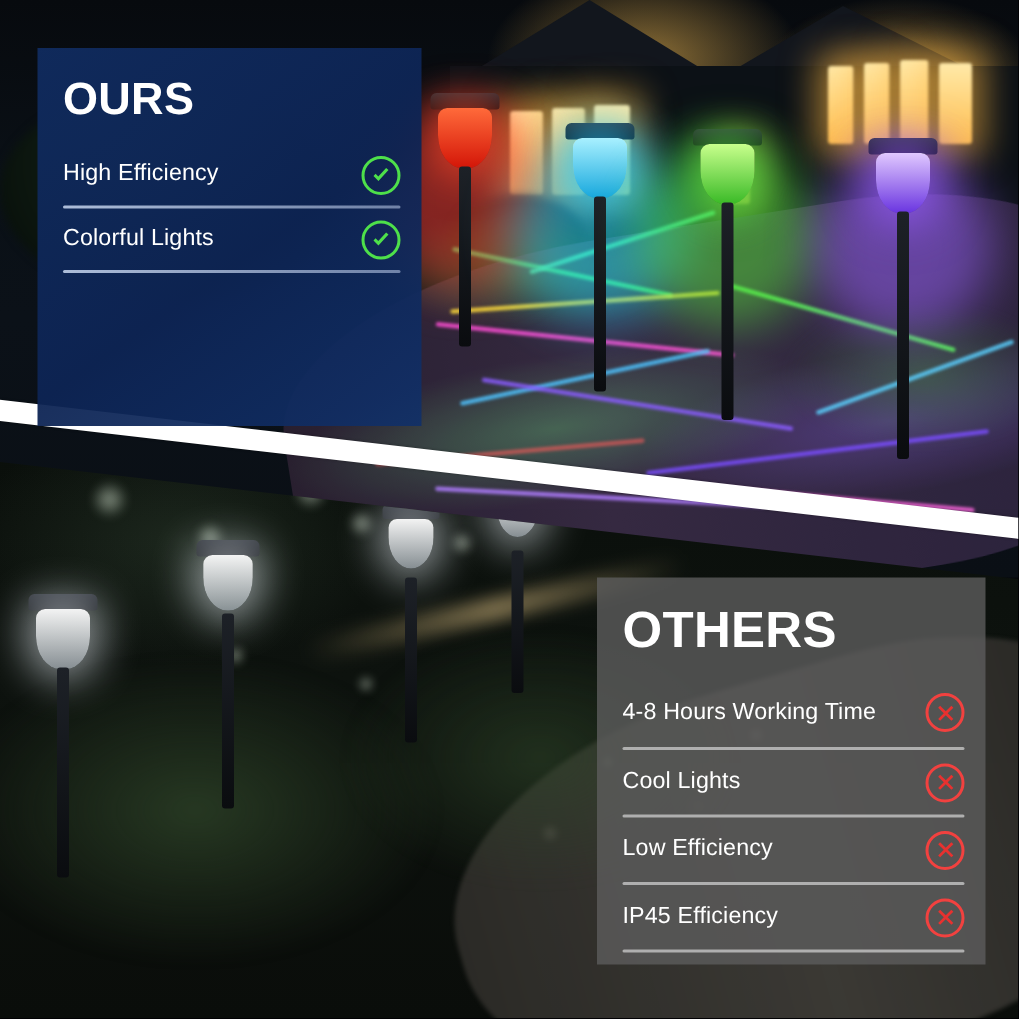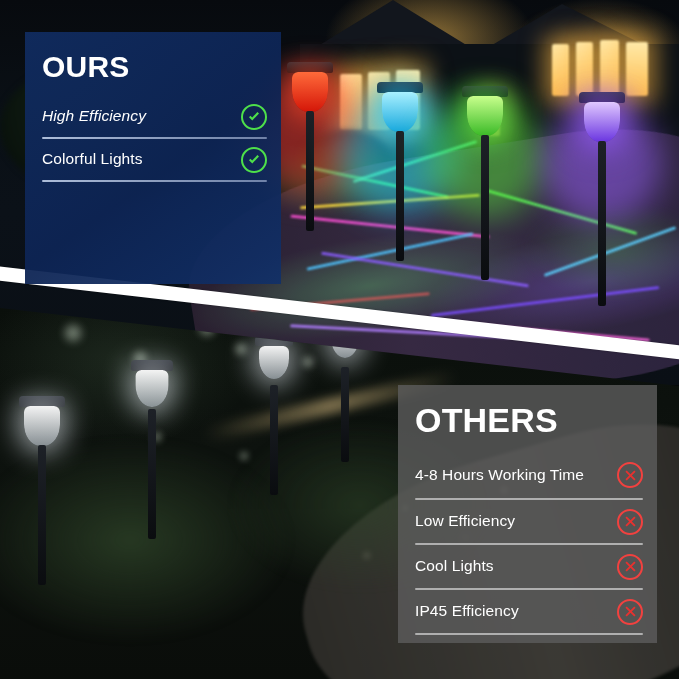--- a/index.html
+++ b/index.html
@@ -251,21 +251,21 @@
   </div>
 
   <div class="diag"></div>
 
   <div class="panel panel-ours">
     <div class="panel-title">OURS</div>
     <div class="rows">
 
 
       <div>
-        <div class="row row-ours" style="min-height:41px;font-style:italic;">
+        <div class="row row-ours" style="min-height:41px;">
           <div class="row-label">High Efficiency</div>
           <div class="ico ico-check">
             <svg class="mark" width="16" height="16" viewBox="0 0 16 16">
                 <path d="M3 8.3 L6.3 11.6 L13 4.4 L11.4 3 L6.2 8.6 L4.4 6.8 Z" fill="#4ee04a"></path>
               </svg>
           </div>
         </div>
         <div class="rule"></div>
       </div>
 
@@ -296,33 +296,33 @@
             <svg class="mark" width="15" height="15" viewBox="0 0 16 16">
               <path d="M4 2.6 L8 6.6 L12 2.6 L13.4 4 L9.4 8 L13.4 12 L12 13.4 L8 9.4 L4 13.4 L2.6 12 L6.6 8 L2.6 4 Z" fill="#e8312f"></path>
             </svg>
           </div>
         </div>
         <div class="rule"></div>
       </div>
 
       <div>
         <div class="row" style="min-height:43px;">
-          <div class="row-label">Low Efficiency</div>
+          <div class="row-label">Cool Lights</div>
           <div class="ico ico-x">
             <svg class="mark" width="15" height="15" viewBox="0 0 16 16">
               <path d="M4 2.6 L8 6.6 L12 2.6 L13.4 4 L9.4 8 L13.4 12 L12 13.4 L8 9.4 L4 13.4 L2.6 12 L6.6 8 L2.6 4 Z" fill="#e8312f"></path>
             </svg>
           </div>
         </div>
         <div class="rule"></div>
       </div>
 
       <div>
         <div class="row" style="min-height:43px;">
-          <div class="row-label">Cool Lights</div>
+          <div class="row-label">Low Efficiency</div>
           <div class="ico ico-x">
             <svg class="mark" width="15" height="15" viewBox="0 0 16 16">
               <path d="M4 2.6 L8 6.6 L12 2.6 L13.4 4 L9.4 8 L13.4 12 L12 13.4 L8 9.4 L4 13.4 L2.6 12 L6.6 8 L2.6 4 Z" fill="#e8312f"></path>
             </svg>
           </div>
         </div>
         <div class="rule"></div>
       </div>
 
       <div>

